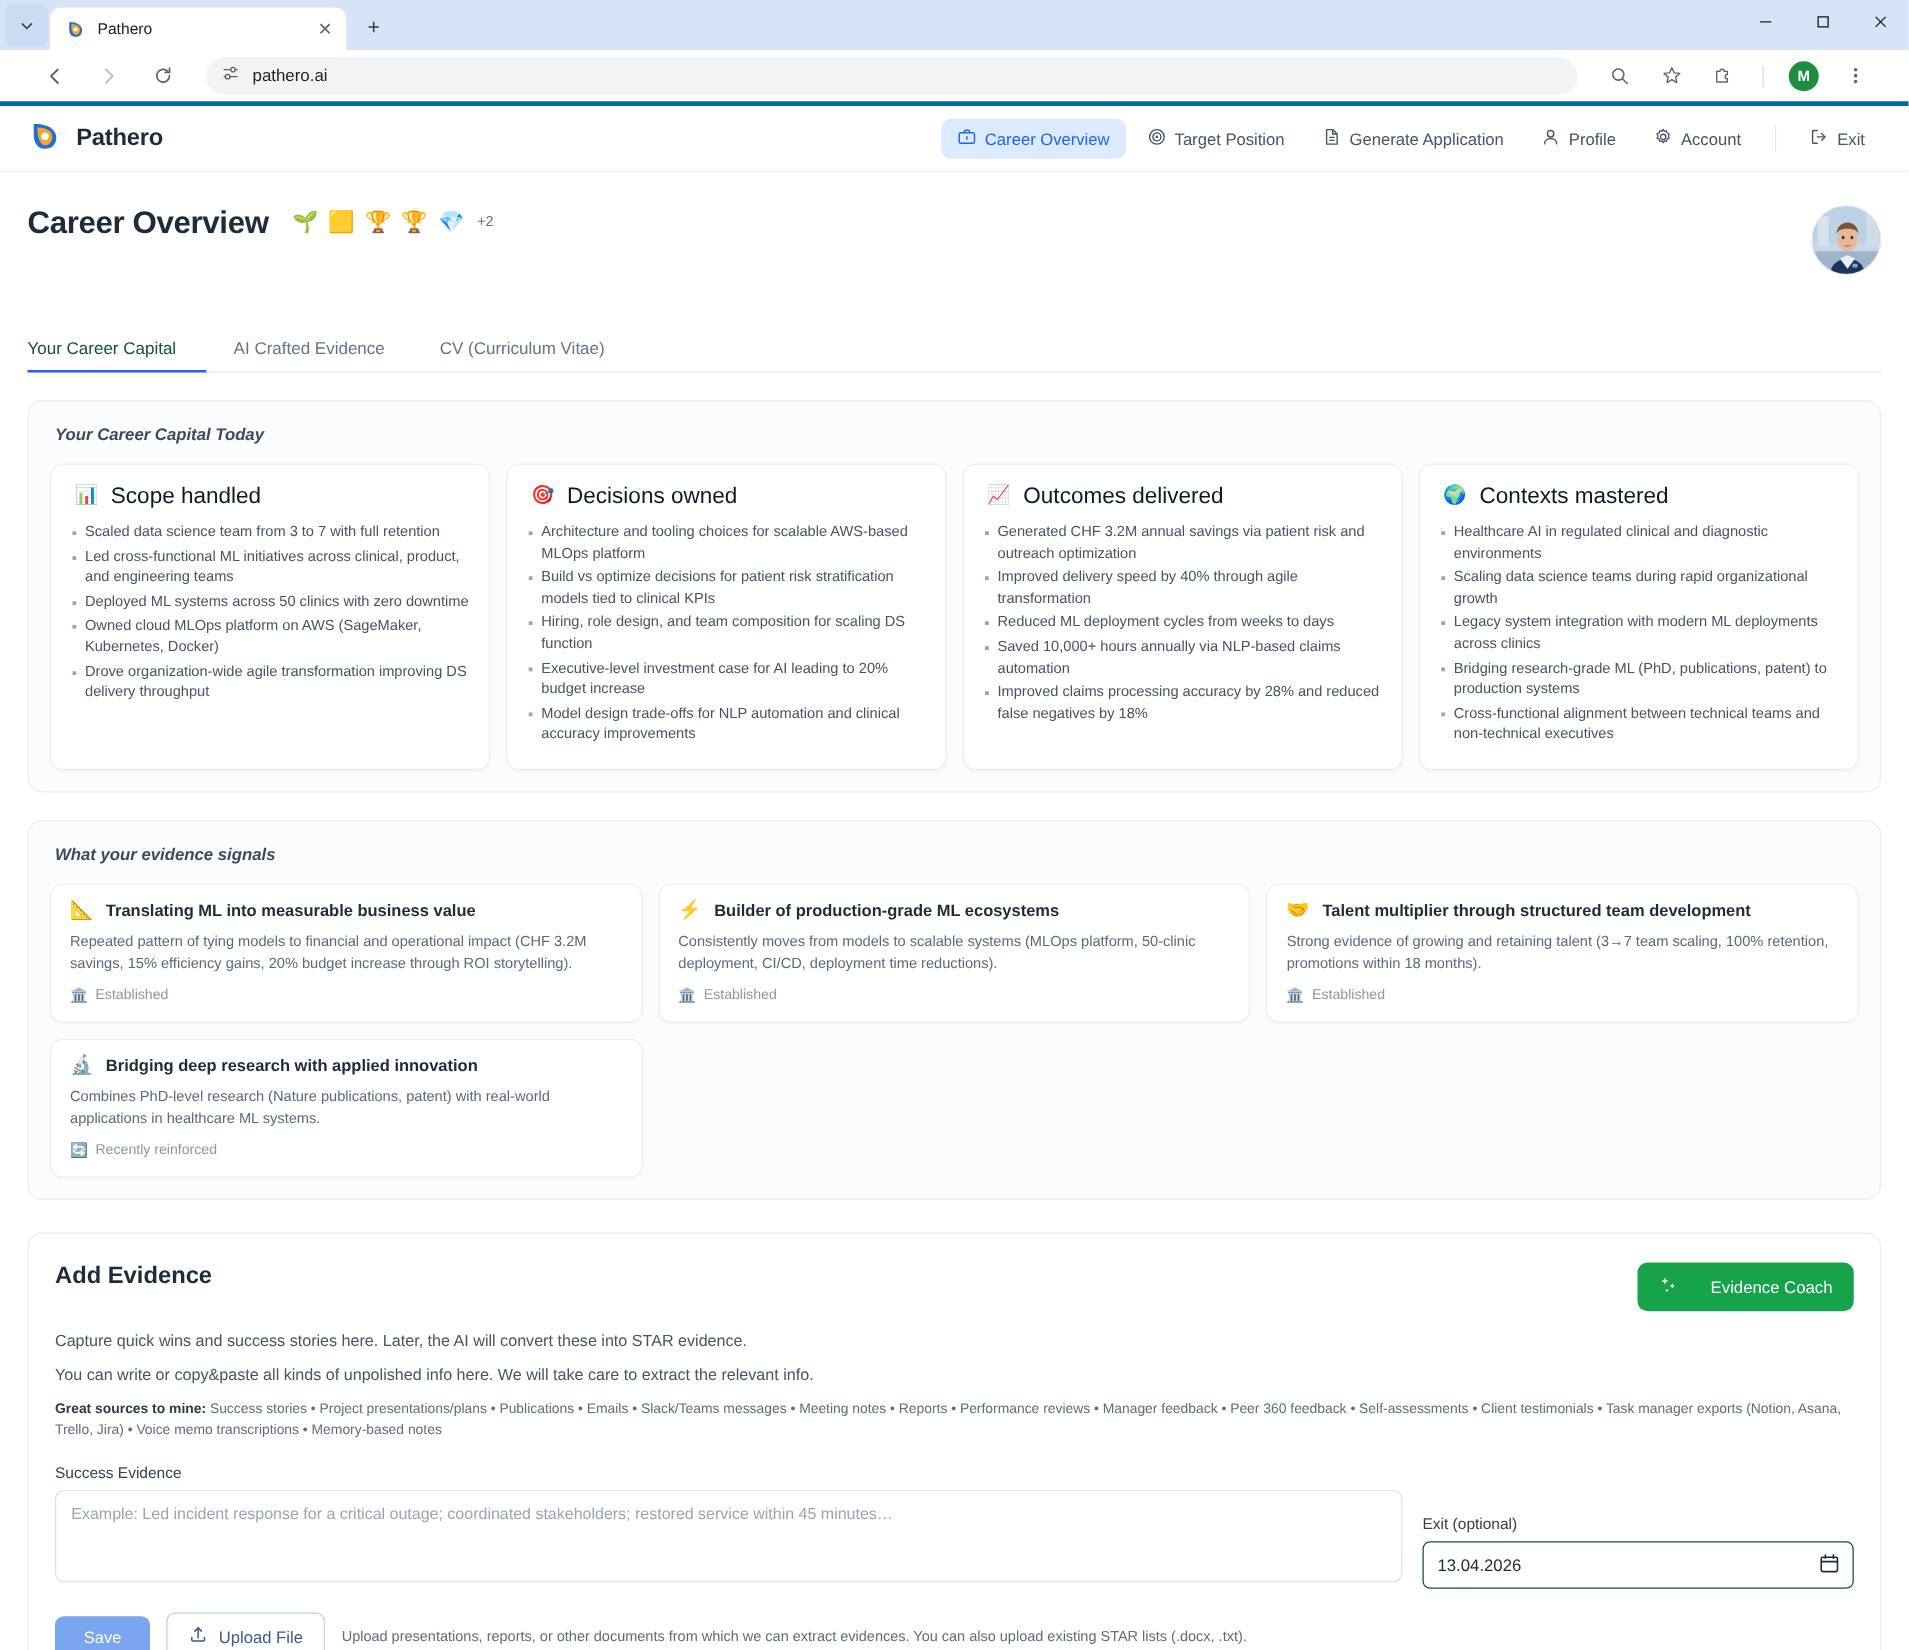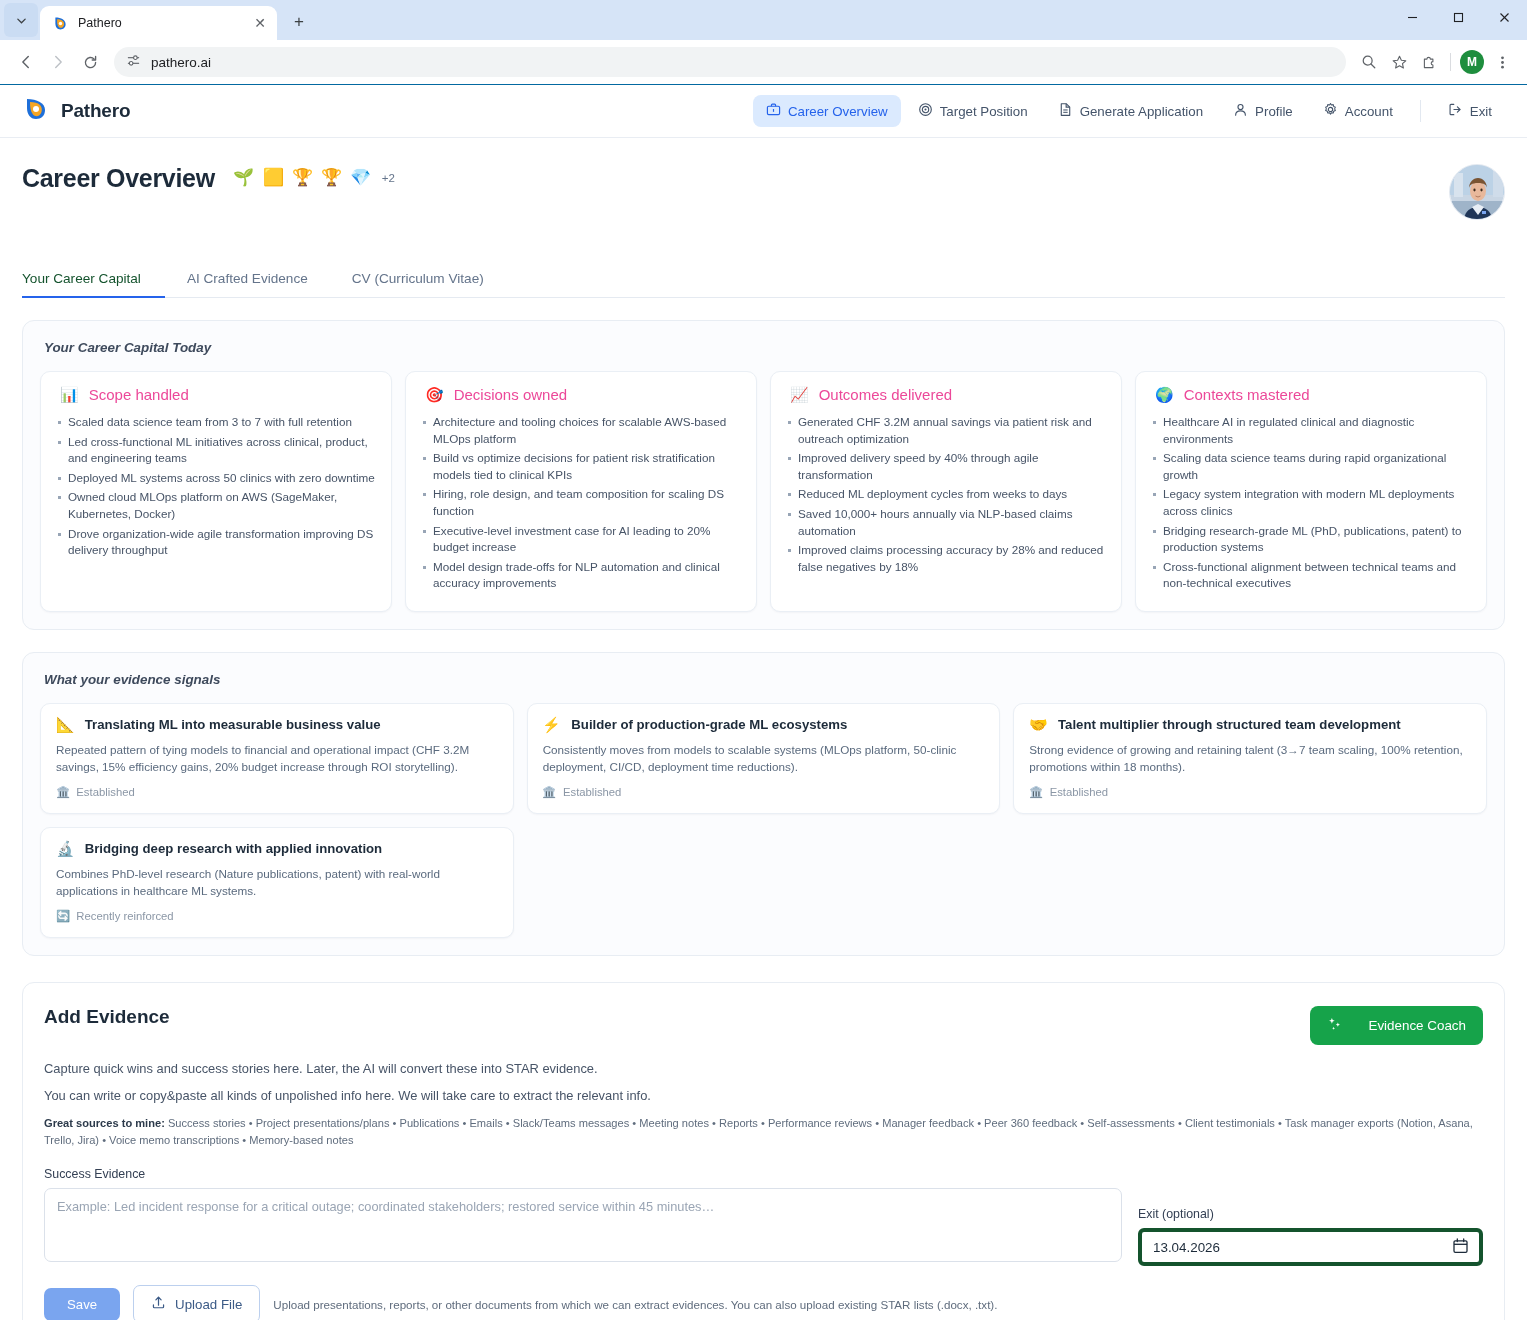--- a/index.html
+++ b/index.html
@@ -43,22 +43,22 @@
   }
   .win-controls { position: absolute; right: 0; top: 0; display: flex; }
   .win-btn {
     width: 46px; height: 34px; display: flex;
     align-items: center; justify-content: center;
     color: #202124; font-size: 11px;
   }
 
   .browser-toolbar {
     height: 45px; background: #fff; display: flex;
-    align-items: center; padding: 0 10px; gap: 0;
-    border-bottom: 1px solid #0369a1;
+    align-items: center; padding: 0 28px; gap: 11px;
+    border-bottom: 4px solid #0369a1;
   }
   .nav-btn {
     width: 32px; height: 32px; display: flex;
     align-items: center; justify-content: center;
     color: #5f6368; border-radius: 50%;
   }
   .nav-btn.disabled { color: #bdc1c6; }
   .omnibox {
     flex: 1; height: 30px; background: #f1f3f4; border-radius: 16px;
     display: flex; align-items: center; padding: 0 12px; gap: 10px;
@@ -136,21 +136,21 @@
   .capital-card {
     flex: 1; background: #fff; border: 1px solid #eaeff5;
     border-radius: 10px; padding: 14px 15px 16px;
     box-shadow: 0 1px 2px rgba(16,30,54,.04);
   }
   .cc-head {
     display: flex; align-items: center; gap: 10px; margin-bottom: 11px;
     padding-left: 4px;
   }
   .cc-emoji { font-size: 15px; line-height: 1; }
-  .cc-title { font-size: 15px; color: #ec4899; }
+  .cc-title { font-size: 18px; color: #0f172a; }
   .cc-list { list-style: none; }
   .cc-list li {
     position: relative; padding-left: 12px; margin-bottom: 3px;
     font-size: 11.7px; line-height: 1.42; color: #475467;
   }
   .cc-list li::before {
     content: ''; position: absolute; left: 2px; top: 7px;
     width: 3px; height: 3px; background: #98a5b6;
   }
 
@@ -193,21 +193,21 @@
   .ta-wrap { flex: 1; }
   textarea.ev-ta {
     width: 100%; height: 74px; resize: none;
     border: 1px solid #dbe1ea; border-radius: 7px;
     padding: 10px 12px; font-size: 12.8px; color: #344054;
     font-family: "Liberation Sans", sans-serif; outline: none;
   }
   textarea.ev-ta::placeholder { color: #9aa5b4; }
   .date-wrap { width: 345px; }
   .date-input {
-    width: 100%; height: 38px; border: 4px solid #14532d;
+    width: 100%; height: 38px; border: 1px solid #14532d;
     border-radius: 6px; padding: 0 11px; font-size: 13.4px;
     color: #1d2b3a; display: flex; align-items: center;
     font-family: "Liberation Sans", sans-serif; background: #fff;
   }
   .date-val { flex: 1; }
   .btn-row { display: flex; align-items: center; gap: 13px; margin-top: 19px; }
   .save-btn {
     background: #7aa5ef; color: #fff; border: none; border-radius: 7px;
     padding: 9px 23px; font-size: 13.2px;
     font-family: "Liberation Sans", sans-serif;

